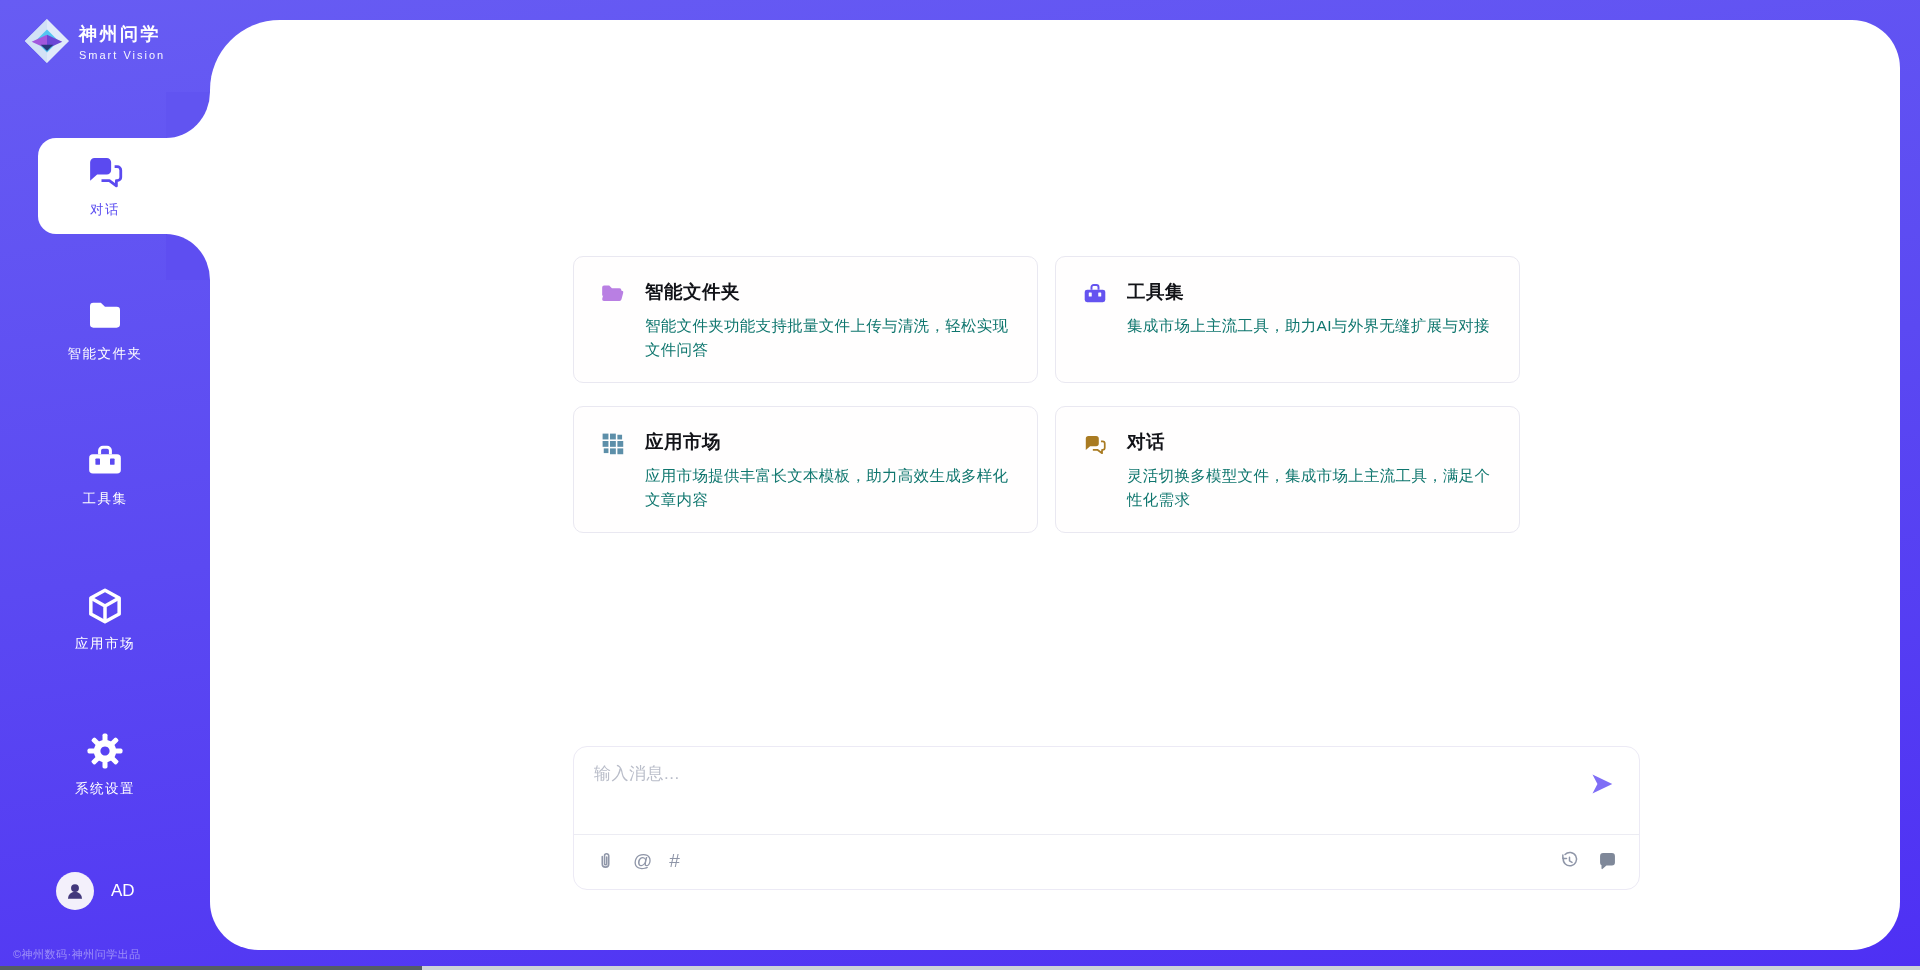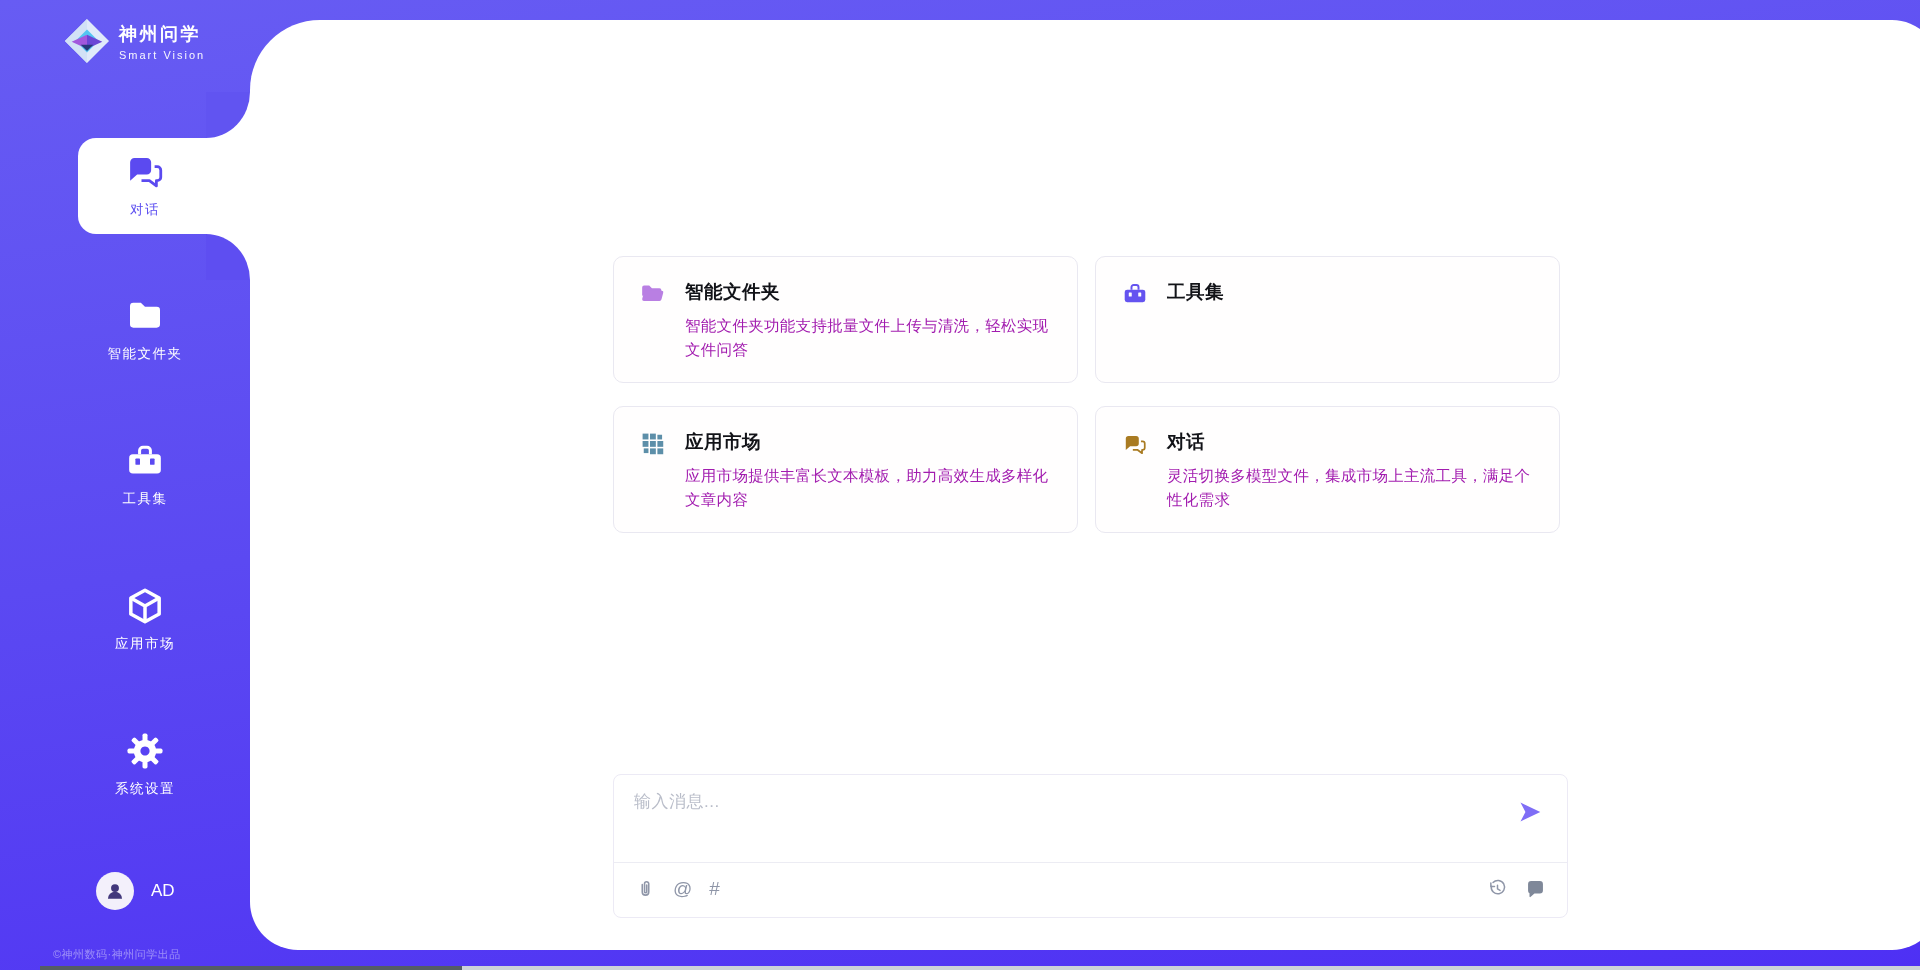--- a/index.html
+++ b/index.html
@@ -2,21 +2,21 @@
 <html><head>
 <meta charset="utf-8">
 <style>
   * { margin:0; padding:0; box-sizing:border-box; }
   html,body { width:1920px; height:970px; overflow:hidden; }
   body {
     font-family:"Liberation Sans", sans-serif;
     background:linear-gradient(172deg,#675cf3 0%,#5b49f2 48%,#4e30f4 100%);
     position:relative;
   }
-  .stage { position:absolute; inset:0;margin-left:40px; }
+  .stage { position:absolute; inset:0; }
 
   
   .panel {
     position:absolute; left:210px; top:20px; width:1690px; height:930px;
     background:#ffffff; border-radius:70px 48px 48px 48px;
   }
 
   
   .sidebar { position:absolute; left:0; top:0; width:210px; height:970px; }
   .brand { position:absolute; left:24px; top:18px; display:flex; align-items:center; gap:9px; }
@@ -51,31 +51,31 @@
   .greeting { position:absolute; left:0; top:122px; display:flex; align-items:center; gap:14px; }
   .greeting .title { font-size:28px; font-weight:700; color:#17181d; letter-spacing:1px; }
 
   .cards { position:absolute; left:0; top:236px; display:grid; grid-template-columns:465px 465px; gap:23px 17px; }
   .card {
     width:465px; height:127px; background:#fffefe; border:1px solid #e9e8f1;
     border-radius:10px; padding:22px 24px 0 26px; display:flex; gap:19px; cursor:pointer;
   }
   .card .icn { flex:0 0 26px; padding-top:2px; }
   .card h3 { font-size:18.5px; font-weight:700; color:#121318; margin-bottom:10px; letter-spacing:.5px; }
-  .card p { font-size:15.5px; color:#a21caf; line-height:1.58; letter-spacing:.3px; }
+  .card p { font-size:15.5px; color:#0f766e; line-height:1.58; letter-spacing:.3px; }
 
   .model-pill {
     position:absolute; left:0; top:668px; height:44px; display:inline-flex; align-items:center;
     gap:11px; background:#f6f6fa; border-radius:22px; padding:0 20px 0 16px; cursor:pointer;
   }
   .model-pill .name { font-size:17px; color:#2a2b33; font-weight:500; }
 
   .composer {
-    position:absolute; left:0; top:754px; width:955px; height:144px;
-    background:#fff; border:1.5px solid #eceaf5; border-radius:8px;
+    position:absolute; left:0; top:726px; width:1067px; height:144px;
+    background:#fff; border:1.5px solid #eceaf5; border-radius:14px;
   }
   .composer textarea {
     position:absolute; left:20px; top:15px; right:70px; height:62px;
     border:none; outline:none; resize:none; background:transparent;
     font-family:"Liberation Sans", sans-serif; font-size:17px; color:#333742;
   }
   .composer textarea::placeholder { color:#b9bdc9; letter-spacing:.5px; }
   .send-btn { position:absolute; right:24px; top:24px; width:26px; height:26px; cursor:pointer; border:none; background:none; }
   .composer .divider { position:absolute; left:0; right:0; top:87px; border-top:1px solid #ececf3; }
   .composer .toolbar { position:absolute; left:21px; right:21px; top:88px; height:50px; display:flex; align-items:center; }
@@ -253,20 +253,21 @@
       </div>
 
       <div class="card" style="--cutout:#ffffff;">
         <div class="icn" style="color:#6453f0">
           <svg width="26" height="26" viewBox="0 0 48 48">
               <use href="#icon-toolbox"></use>
             </svg>
         </div>
         <div>
           <h3>工具集</h3>
+          <p>集成市场上主流工具，助力AI与外界无缝扩展与对接</p>
         </div>
       </div>
 
       <div class="card">
         <div class="icn" style="color:#5d8fa9">
           <svg width="25" height="25" viewBox="0 0 24 24">
               <use href="#icon-grid"></use>
             </svg>
         </div>
         <div>

